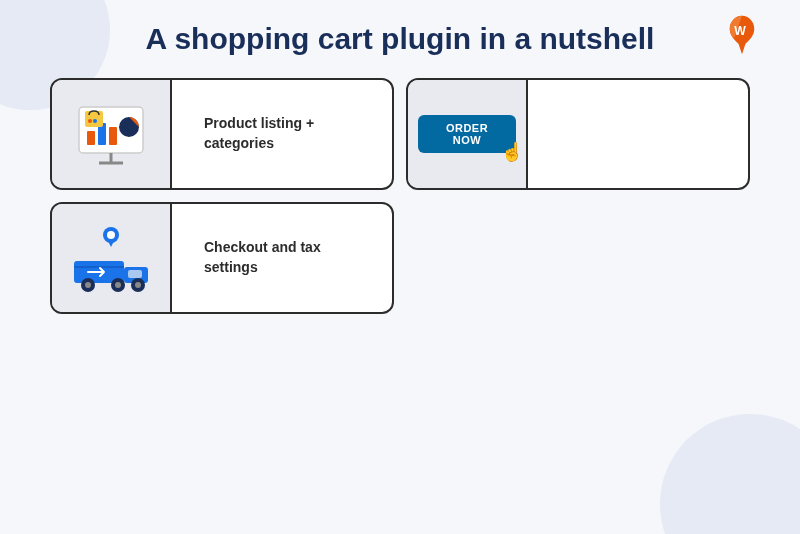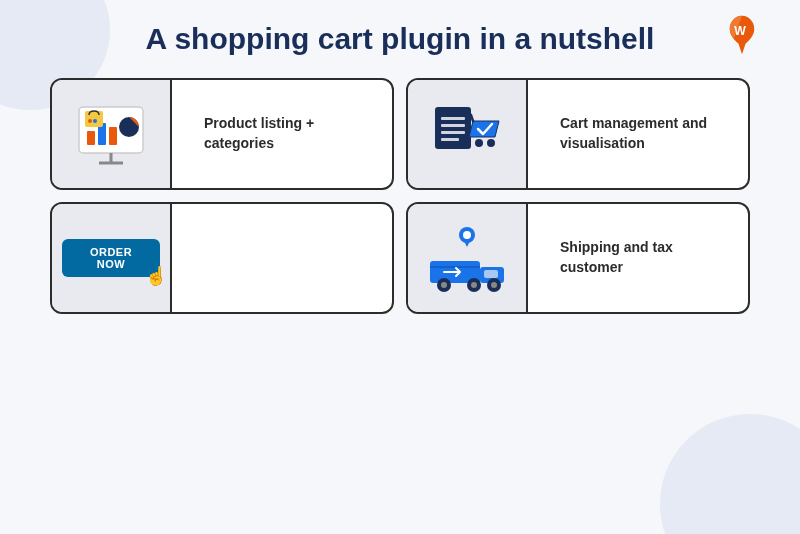--- a/index.html
+++ b/index.html
@@ -193,45 +193,20 @@
           <circle cx="19" cy="22" r="2" fill="#e8590c"></circle>
           <circle cx="24" cy="22" r="2" fill="#1a73e8"></circle>
         </svg>
       </div>
       <div class="card-text-area">
         <span class="card-label">Product listing + categories</span>
       </div>
     </div>
 
 
-    <div class="card">
-      <div class="card-icon-area">
-
-        <svg width="80" height="70" viewBox="0 0 80 70">
-
-          <rect x="8" y="8" width="36" height="42" rx="3" fill="#1a2e5a"></rect>
-          <rect x="14" y="18" width="24" height="3" rx="1" fill="white" opacity="0.8"></rect>
-          <rect x="14" y="25" width="24" height="3" rx="1" fill="white" opacity="0.8"></rect>
-          <rect x="14" y="32" width="24" height="3" rx="1" fill="white" opacity="0.8"></rect>
-          <rect x="14" y="39" width="18" height="3" rx="1" fill="white" opacity="0.8"></rect>
-
-          <path d="M42 38 L46 22 L72 22 L68 38 Z" fill="#1a73e8" stroke="#1a2e5a" stroke-width="1"></path>
-
-          <path d="M38 16 L44 16 L46 22" fill="none" stroke="#1a2e5a" stroke-width="2.5" stroke-linecap="round"></path>
-
-          <circle cx="52" cy="44" r="4" fill="#1a2e5a"></circle>
-          <circle cx="64" cy="44" r="4" fill="#1a2e5a"></circle>
-
-          <path d="M51 30 L56 35 L65 25" fill="none" stroke="white" stroke-width="2.5" stroke-linecap="round" stroke-linejoin="round"></path>
-        </svg>
-      </div>
-      <div class="card-text-area">
-        <span class="card-label">Cart management and visualisation</span>
-      </div>
-    </div>
 
     <div class="card">
       <div class="card-icon-area">
 
         <div style="position:relative; display:inline-block;">
           <div class="order-btn">
             <span>ORDER NOW</span>
           </div>
           <div class="order-cursor">☝</div>
         </div>
@@ -260,18 +235,18 @@
           <circle cx="22" cy="62" r="3" fill="#888"></circle>
           <circle cx="52" cy="62" r="7" fill="#1a2e5a"></circle>
           <circle cx="52" cy="62" r="3" fill="#888"></circle>
           <circle cx="72" cy="62" r="7" fill="#1a2e5a"></circle>
           <circle cx="72" cy="62" r="3" fill="#888"></circle>
 
           <path d="M22 49 L38 49 M34 45 L38 49 L34 53" fill="none" stroke="white" stroke-width="2" stroke-linecap="round" stroke-linejoin="round"></path>
         </svg>
       </div>
       <div class="card-text-area">
-        <span class="card-label">Shipping and tax customer</span>
+        <span class="card-label">Checkout and tax settings</span>
       </div>
     </div>
 
   </div>
 </div>
 
 </body></html>

